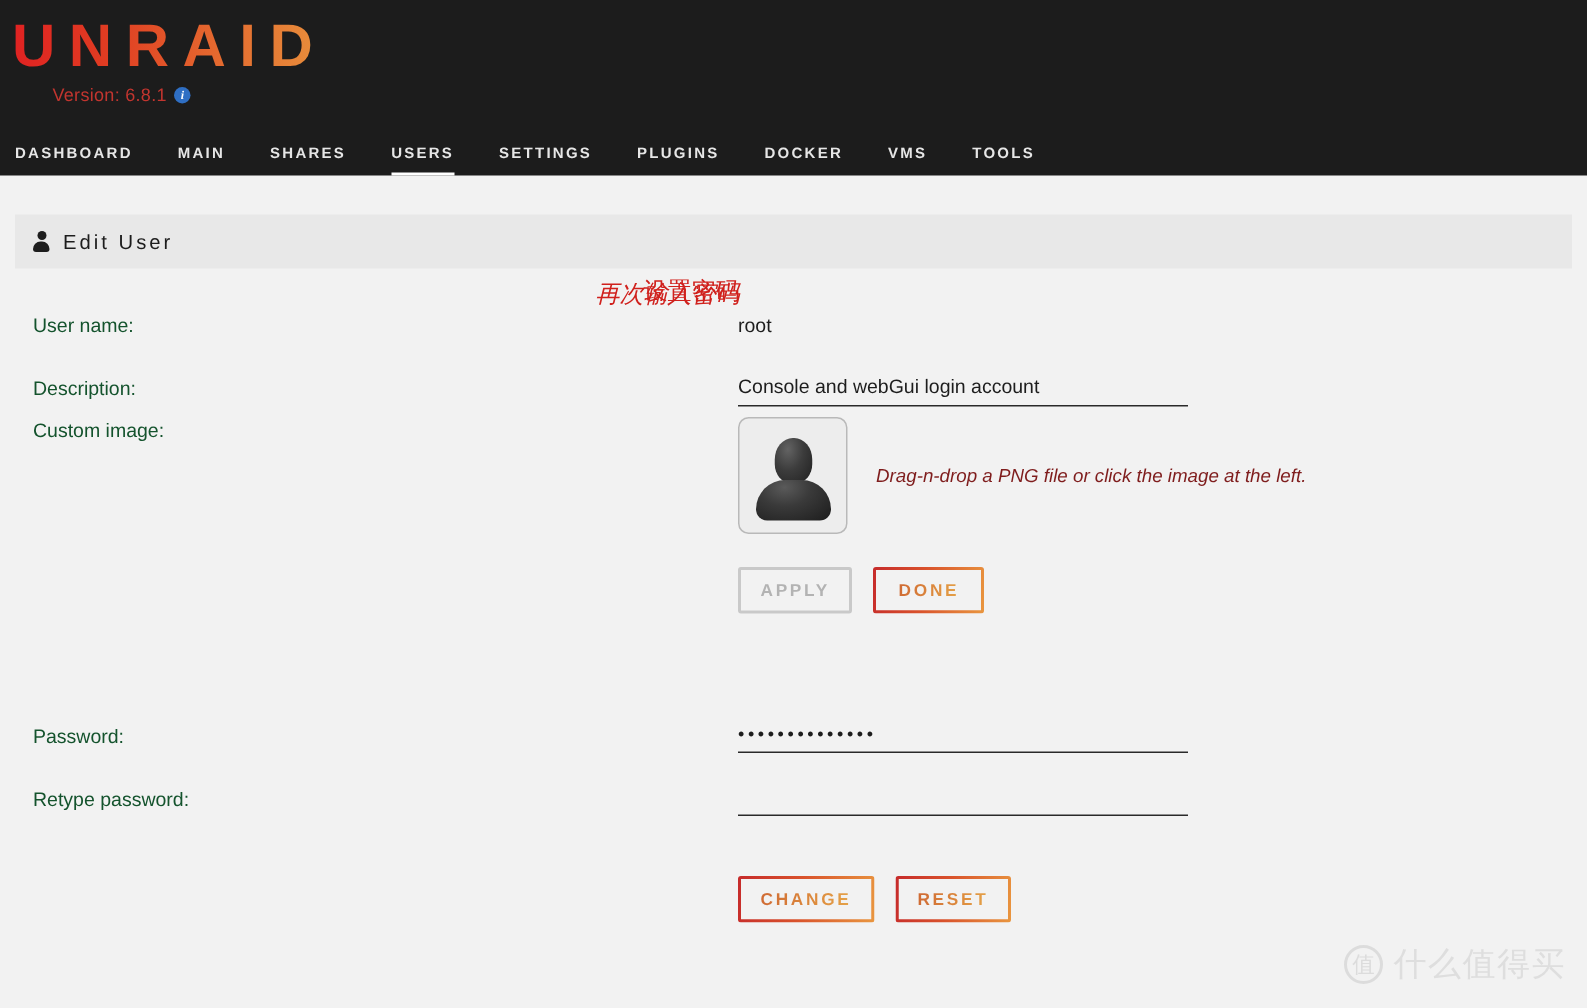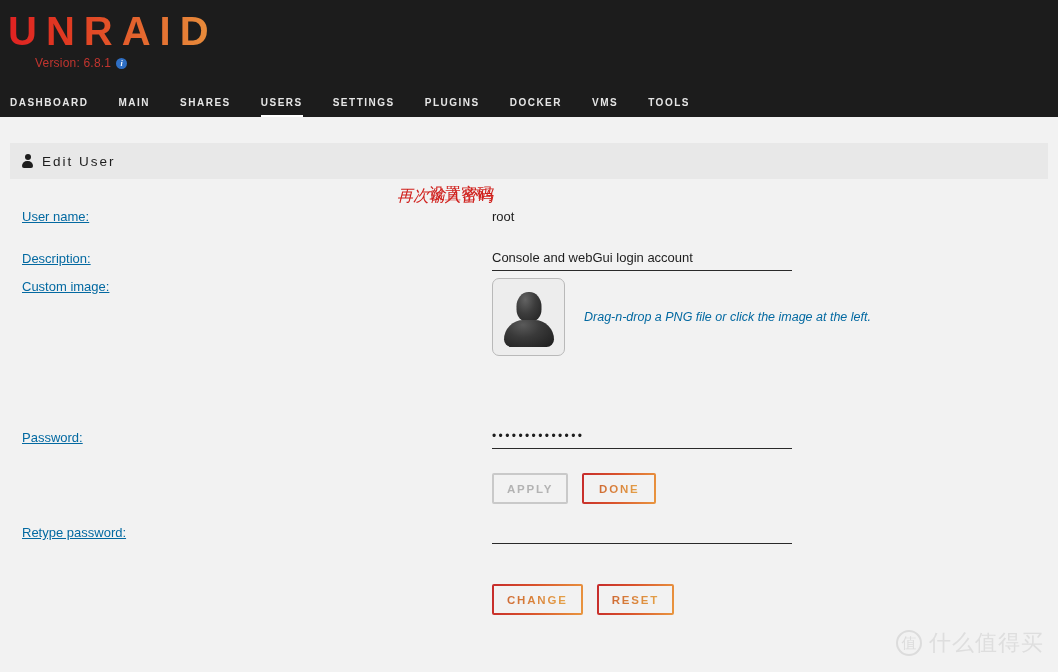--- a/index.html
+++ b/index.html
@@ -139,24 +139,23 @@
   .row {
     position: relative;
     display: flex;
     align-items: flex-start;
     min-height: 22px;
   }
   .label {
     width: 492px;
     padding-left: 22px;
     font-size: 13px;
-    color: #0369a1;
+    color: #14532d;
     line-height: 18px;
     flex: none;
-    text-decoration: underline;
   }
   .value {
     font-size: 13px;
     color: #1d1d1d;
     line-height: 18px;
   }
   .row-username { margin-bottom: 20px; }
   .row-desc { margin-bottom: 6px; }
 
   .line-input {
@@ -202,21 +201,21 @@
     left: 50%;
     bottom: 8px;
     transform: translateX(-50%);
     width: 50px; height: 27px;
     border-radius: 26px 26px 10px 10px;
     background: radial-gradient(ellipse at 38% 18%, #5a5a5a 0%, #3a3a3a 40%, #1c1c1c 100%);
   }
   .avatar-hint {
     font-size: 12.5px;
     font-style: italic;
-    color: #0369a1;
+    color: #7f1d1d;
     margin-left: 19px;
     margin-top: 32px;
     font-family: "Liberation Sans", sans-serif;
   }
 
   
   .btn-row { display: flex; gap: 14px; }
   .btn {
     min-width: 74px;
     height: 31px;
@@ -335,36 +334,36 @@
     <div class="label">Custom image:</div>
     <div style="display:flex;align-items:flex-start;">
       <div class="avatar-box">
         <div class="avatar-head"></div>
         <div class="avatar-body"></div>
       </div>
       <div class="avatar-hint">Drag-n-drop a PNG file or click the image at the left.</div>
     </div>
   </div>
 
-  <div class="row" style="margin-top:73px;">
-    <div class="label">Password:</div>
-    <input class="line-input pw-input" type="text" value="••••••••••••••" style="">
-  </div>
-
   <div class="row" style="margin-top:22px;">
     <div class="label"></div>
     <div class="btn-row">
       <button class="btn btn-disabled">
         <span class="lbl-plain">APPLY</span>
       </button>
       <button class="btn btn-grad">
         <span class="lbl">DONE</span>
       </button>
     </div>
   </div>
+
+  <div class="row" style="margin-top:73px;">
+    <div class="label">Password:</div>
+    <input class="line-input pw-input" type="text" value="••••••••••••••" style="">
+  </div>
   <div class="annot" style="left:300px;width:193px;top:-24px;">设置密码</div>
 
   <div class="row" style="margin-top:20px;">
     <div class="label">Retype password:</div>
     <input class="line-input pw-input" type="text" value="" style="">
   </div>
   <div class="annot" style="left:300px;width:193px;top:-22px;font-style:italic;">再次输入密码</div>
 
   <div class="row" style="margin-top:38px;">
     <div class="label"></div>

